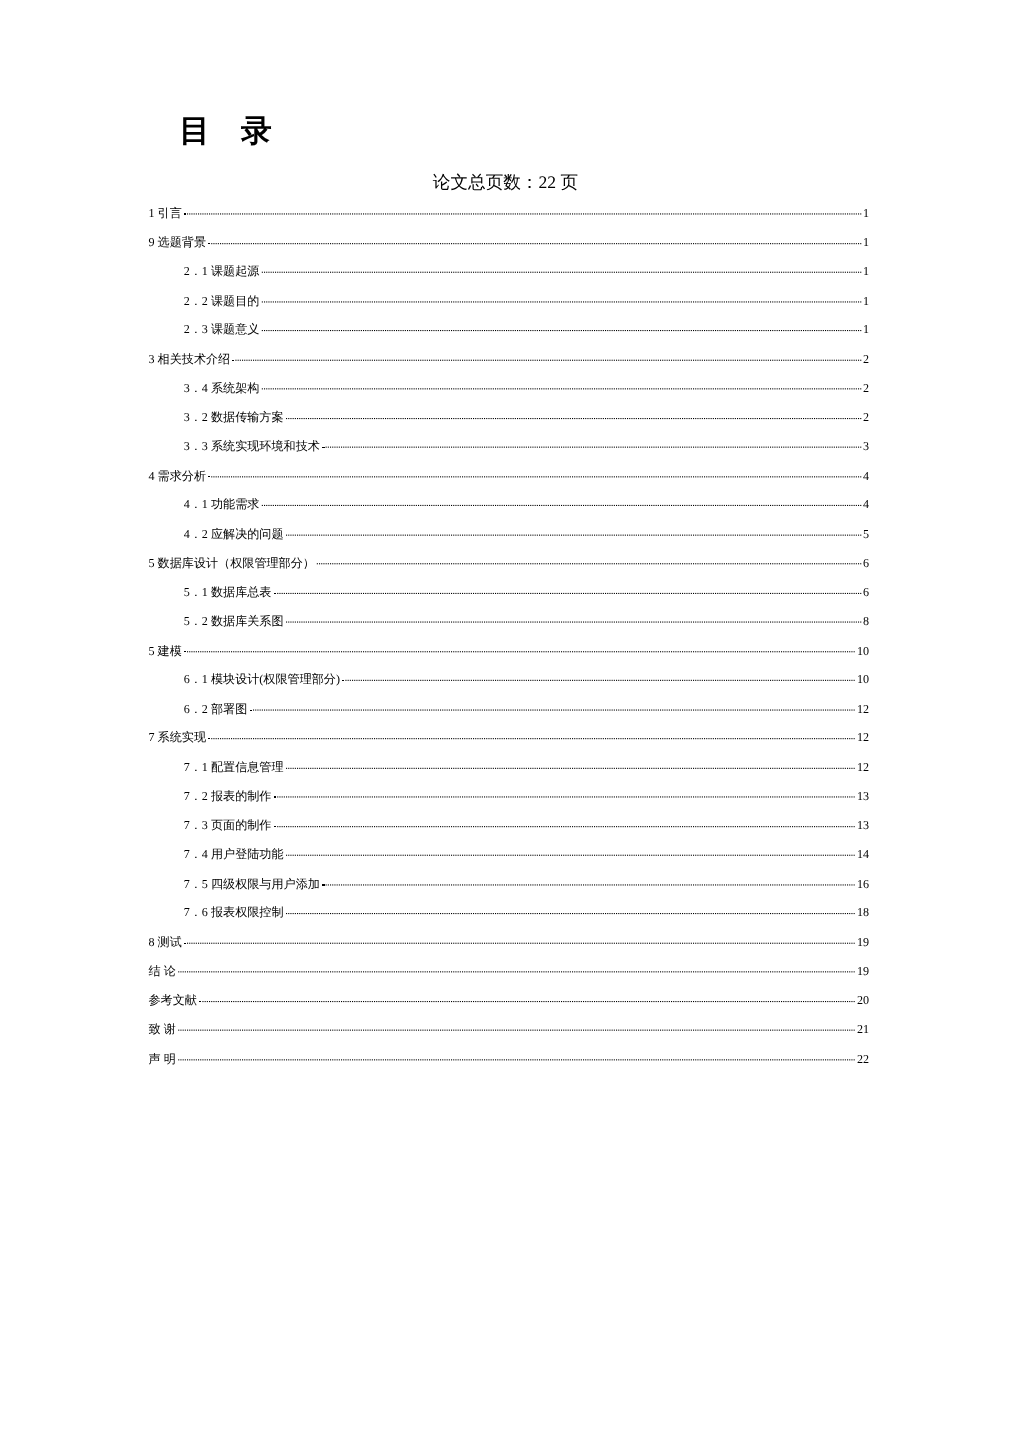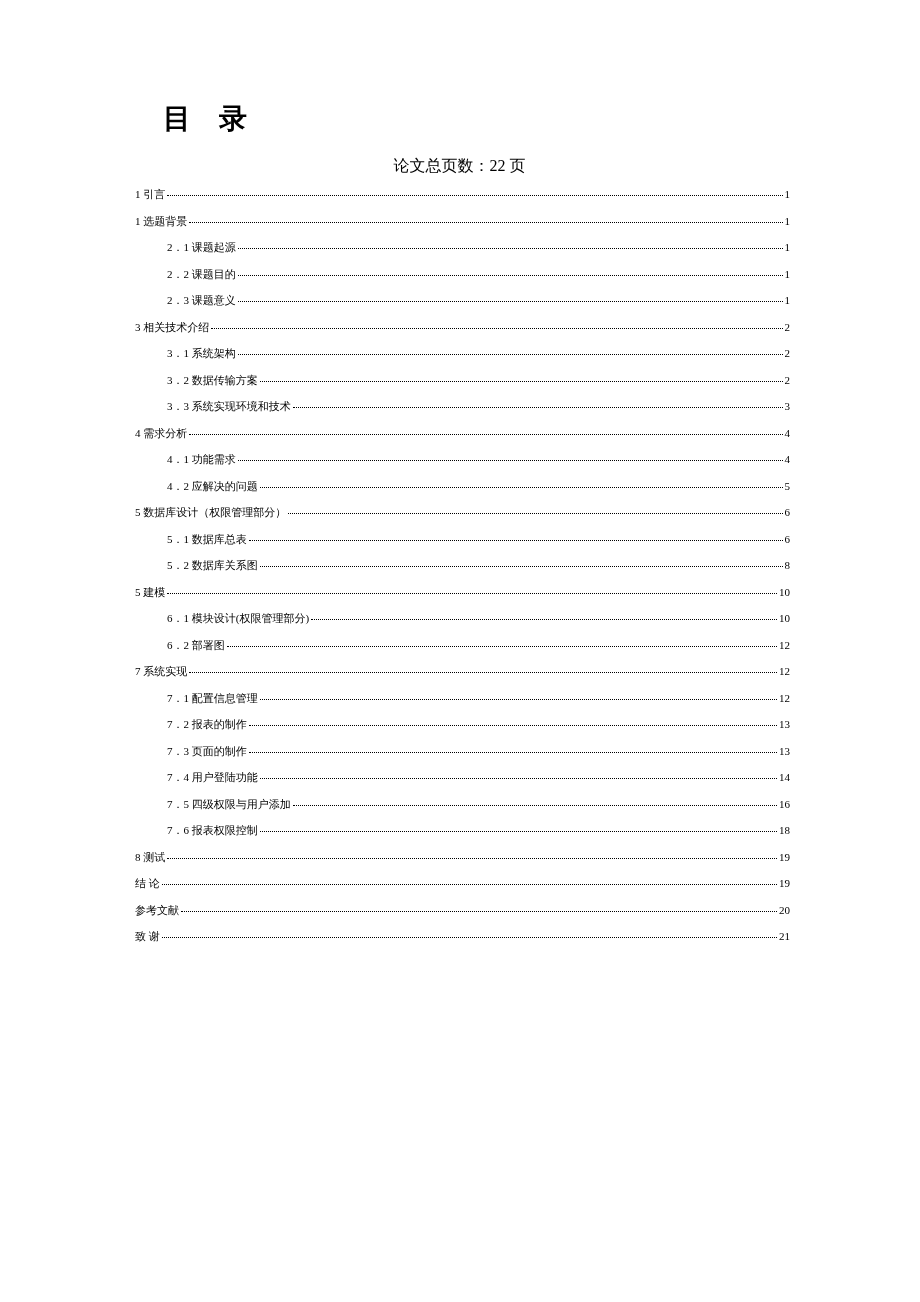--- a/index.html
+++ b/index.html
@@ -62,21 +62,21 @@
 
 <div class="title">目录</div>
 <div class="page-count">论文总页数：22 页</div>
 <div class="toc">
     <div class="toc-entry level-1">
       <span class="toc-label">1 引言</span>
       <span class="toc-dots"></span>
       <span class="toc-page">1</span>
     </div>
     <div class="toc-entry level-1">
-      <span class="toc-label">1  选题背景</span>
+      <span class="toc-label">9  选题背景</span>
       <span class="toc-dots"></span>
       <span class="toc-page">1</span>
     </div>
     <div class="toc-entry level-2">
       <span class="toc-label">2．1 课题起源</span>
       <span class="toc-dots"></span>
       <span class="toc-page">1</span>
     </div>
     <div class="toc-entry level-2">
       <span class="toc-label">2．2 课题目的</span>
@@ -87,21 +87,21 @@
       <span class="toc-label">2．3 课题意义</span>
       <span class="toc-dots"></span>
       <span class="toc-page">1</span>
     </div>
     <div class="toc-entry level-1">
       <span class="toc-label">3 相关技术介绍</span>
       <span class="toc-dots"></span>
       <span class="toc-page">2</span>
     </div>
     <div class="toc-entry level-2">
-      <span class="toc-label">3．1 系统架构</span>
+      <span class="toc-label">3．4 系统架构</span>
       <span class="toc-dots"></span>
       <span class="toc-page">2</span>
     </div>
     <div class="toc-entry level-2">
       <span class="toc-label">3．2 数据传输方案</span>
       <span class="toc-dots"></span>
       <span class="toc-page">2</span>
     </div>
     <div class="toc-entry level-2">
       <span class="toc-label">3．3 系统实现环境和技术</span>
@@ -200,14 +200,19 @@
     </div>
     <div class="toc-entry level-1">
       <span class="toc-label">参考文献</span>
       <span class="toc-dots"></span>
       <span class="toc-page">20</span>
     </div>
     <div class="toc-entry level-1">
       <span class="toc-label">致    谢</span>
       <span class="toc-dots"></span>
       <span class="toc-page">21</span>
+    </div>
+    <div class="toc-entry level-1">
+      <span class="toc-label">声    明</span>
+      <span class="toc-dots"></span>
+      <span class="toc-page">22</span>
     </div>
   </div>
 
 </body></html>

